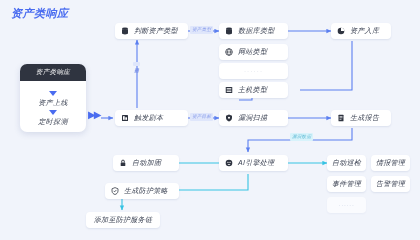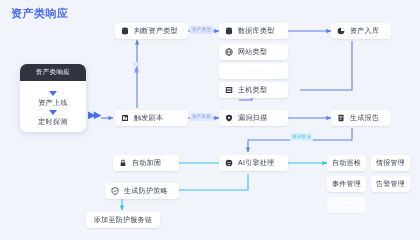--- a/index.html
+++ b/index.html
@@ -2,21 +2,21 @@
 <html><head>
 <meta charset="utf-8">
 <style>
   html,body{margin:0;padding:0;}
   body{
     width:420px;height:239px;overflow:hidden;
     background:#f1f4fb;
     font-family:"Liberation Sans","DejaVu Sans",sans-serif;
     color:#2b3245;
   }
-  #root{position:relative;width:420px;height:239px;}
+  #root{position:relative;width:420px;height:239px;font-style:italic;}
 
   
   .title{
     position:absolute;left:11px;top:6px;
     font-size:11px;font-weight:bold;letter-spacing:.5px;
     color:#4a6cf0;
   }
 
   
   svg.links{position:absolute;left:0;top:0;width:420px;height:239px;}

